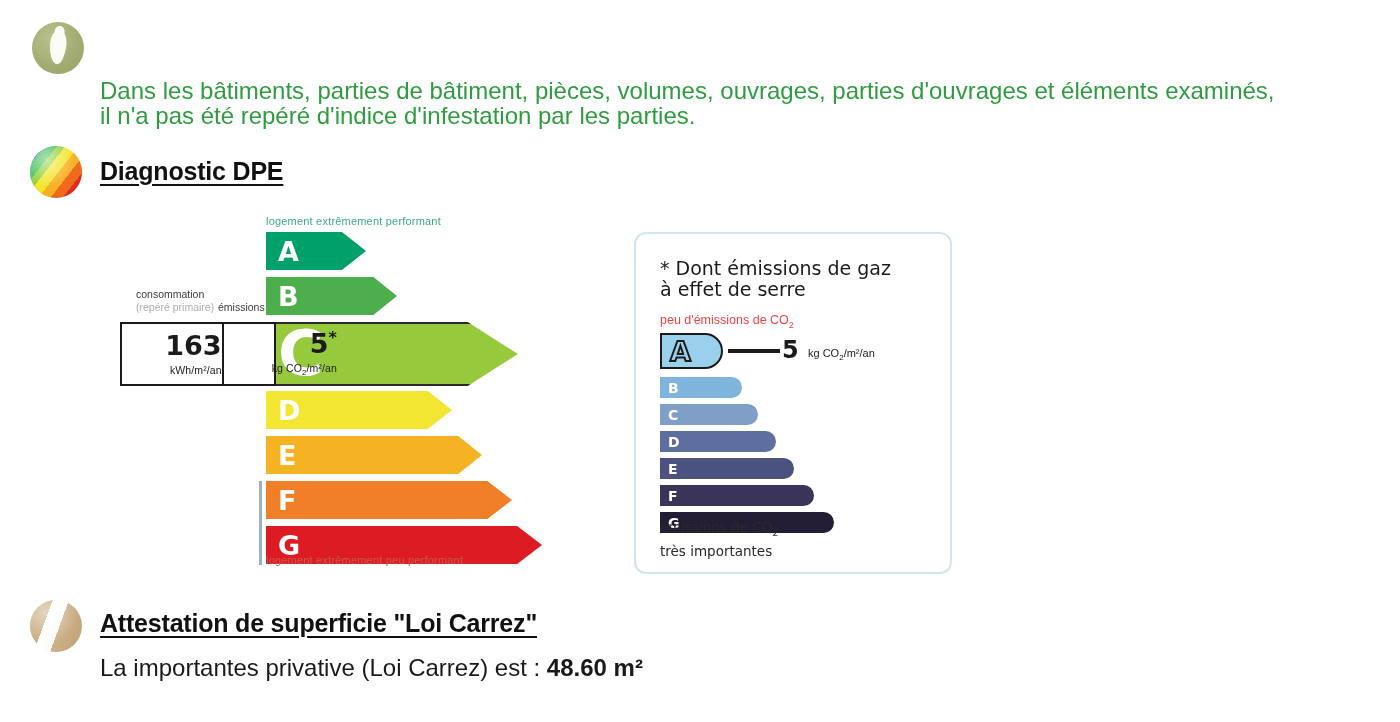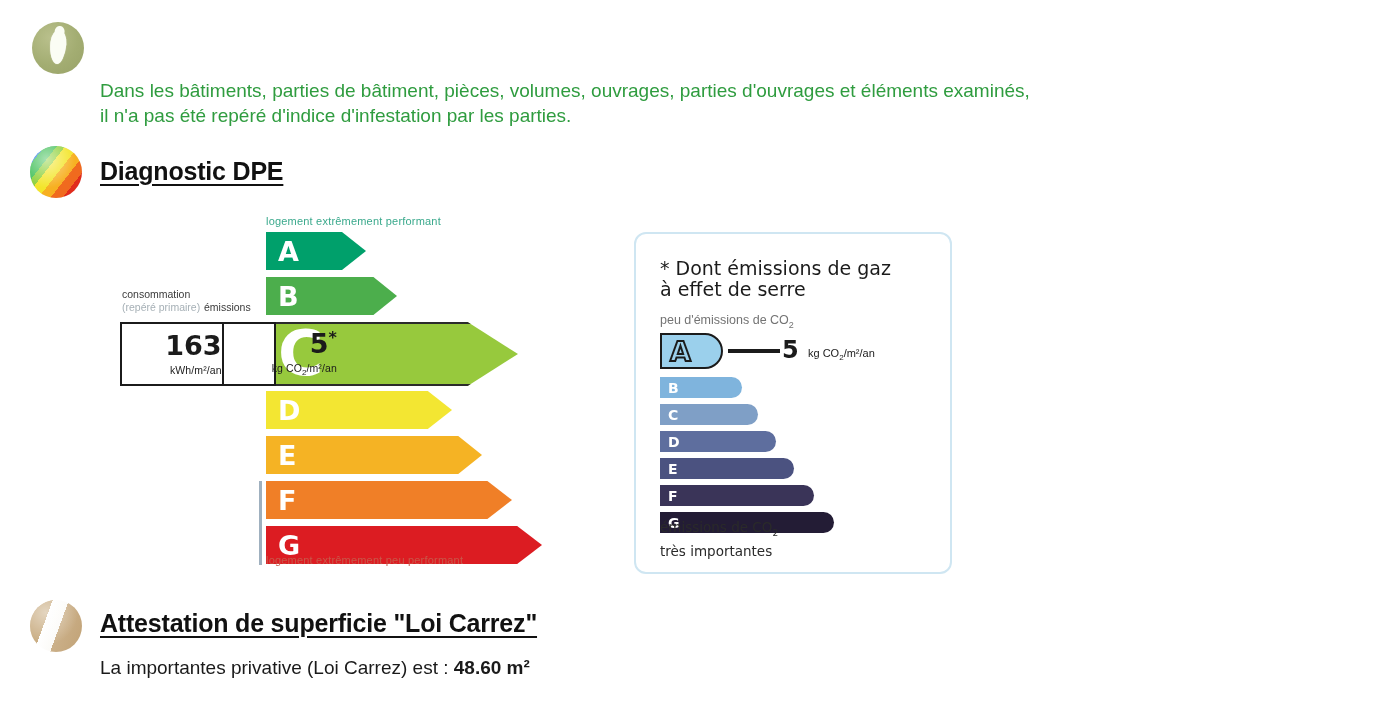--- a/index.html
+++ b/index.html
@@ -21,21 +21,21 @@
   .sec-title{
     position:absolute;
     font-size:25px;font-weight:bold;color:#111111;
     text-decoration:underline;
     text-underline-offset:4px;
     white-space:nowrap;
     letter-spacing:-0.2px;
   }
   .sec-body{
     position:absolute;
-    font-size:19px;line-height:25px;color:#2f9c3f;
+    font-size:24px;line-height:25px;color:#2f9c3f;
     white-space:nowrap;
   }
   .sec-body-dark{color:#1a1a1a;}
   .sec-body-dark b{font-weight:bold;}
 
   
   .ico-termite{
     background:radial-gradient(circle at 35% 30%, #b9c08c 0%, #a3ad72 55%, #98a268 100%);
   }
   .ico-termite .bug{
@@ -152,40 +152,40 @@
   }
   .vb-cell + .vb-cell{border-left:2px solid #1b1b1b;}
   .vb-num{
     font-size:27px;font-weight:bold;color:#1b1b1b;line-height:1;
     font-family:"DejaVu Sans","Liberation Sans",sans-serif;
   }
   .vb-num sup{font-size:16px;vertical-align:super;}
   .vb-unit{font-size:10.5px;color:#1b1b1b;margin-top:5px;letter-spacing:.1px;white-space:nowrap;padding-left:48px;}
   .vb-unit sub{font-size:8px;}
   .vb-label{
-    position:absolute;font-size:10.5px;white-space:nowrap;
+    position:absolute;font-size:10.5px;white-space:nowrap;margin-left:14px;
   }
   .lbl-conso{left:2px;top:73px;color:#3a3a3a;}
   .lbl-conso2{left:2px;top:86px;color:#a6b0b6;}
   .lbl-emis{left:84px;top:86px;color:#3a3a3a;}
 
   
   #co2-panel{
     position:absolute;left:634px;top:232px;width:318px;height:342px;
     border:2px solid #cfe6f2;border-radius:12px;background:#ffffff;
     box-sizing:border-box;
   }
   .co2-note{
     position:absolute;left:24px;top:24px;
     font-size:19px;line-height:21px;color:#1b1b1b;
     font-family:"DejaVu Sans","Liberation Sans",sans-serif;
   }
   .co2-sub{
     position:absolute;left:24px;top:79px;
-    font-size:12.5px;color:#737373;white-space:nowrap;
+    font-size:12.5px;color:#ef4444;white-space:nowrap;
   }
   .co2-sub sub{font-size:9px;}
   .co2-foot{
     position:absolute;left:24px;top:284px;
     font-size:13.5px;line-height:18px;color:#2a2a2a;
     font-family:"DejaVu Sans","Liberation Sans",sans-serif;
   }
   .co2-foot sub{font-size:9px;}
 
   .co2bar{

